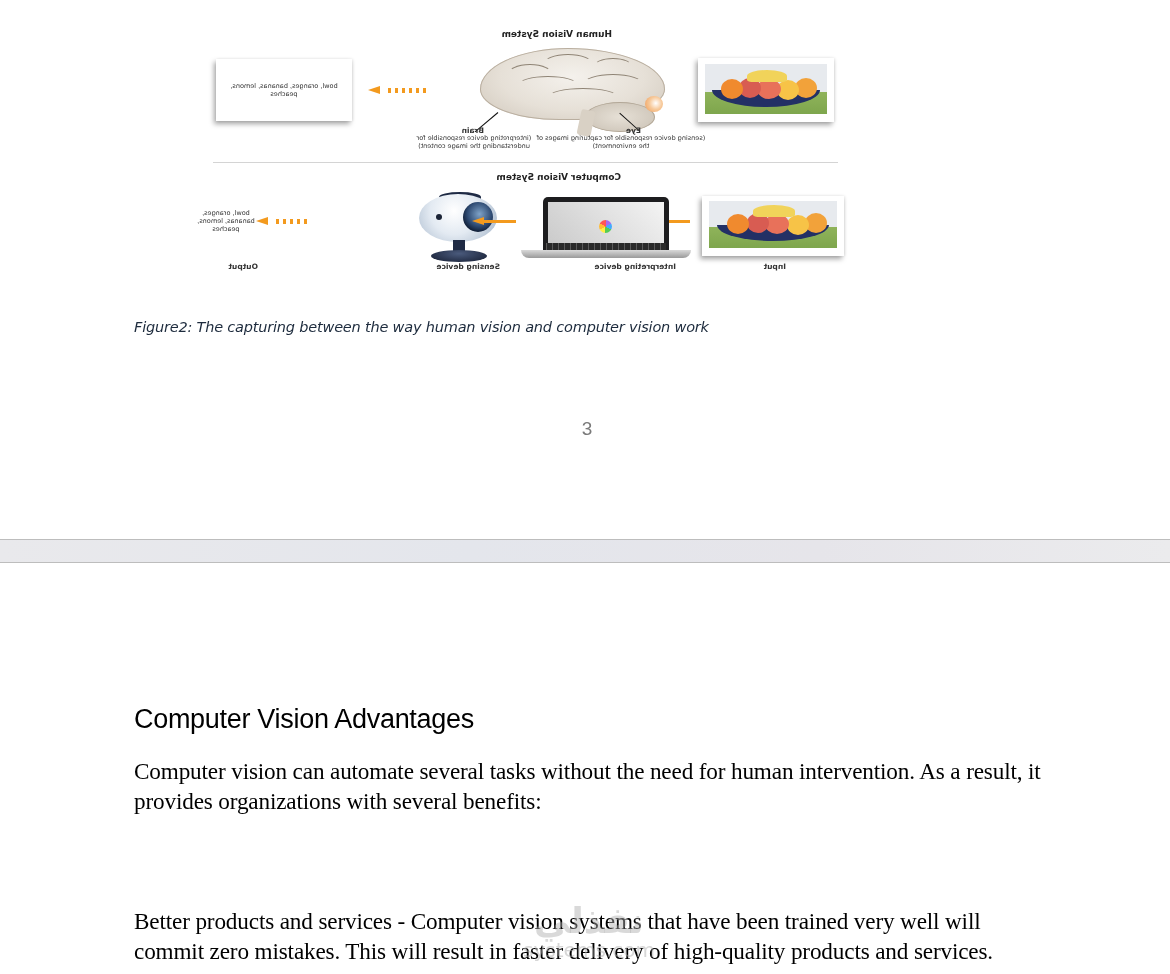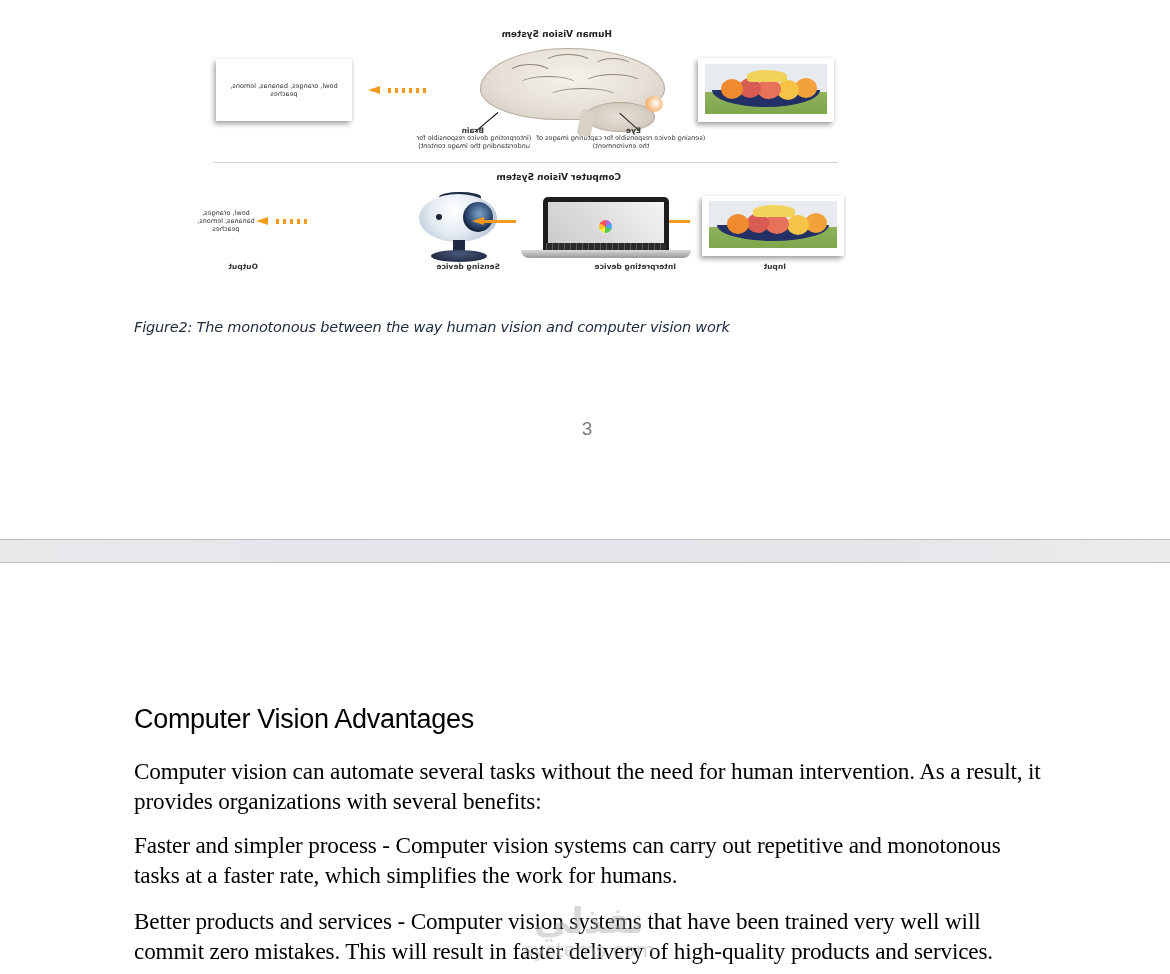--- a/index.html
+++ b/index.html
@@ -187,29 +187,28 @@
 
       <div class="fig-label" style="left:600px; top:188px; width:60px; white-space:normal;">bowl, oranges, bananas, lemons, peaches</div>
 
       <div class="fig-label bold" style="left:70px; top:240px;">Input</div>
       <div class="fig-label bold" style="left:356px; top:240px;">Sensing device</div>
       <div class="fig-label bold" style="left:180px; top:240px;">Interpreting device</div>
       <div class="fig-label bold" style="left:598px; top:240px;">Output</div>
     </div>
   </div>
 
-  <div class="caption">Figure2: The monotonous between the way human vision and computer vision work</div>
+  <div class="caption">Figure2: The capturing between the way human vision and computer vision work</div>
   <div class="page-number">3</div>
 </div>
 
 <div class="page-gap"></div>
 
 <div class="page2">
   <div class="heading">Computer Vision Advantages</div>
   <p class="para p1">Computer vision can automate several tasks without the need for human intervention. As a result, it provides organizations with several benefits:</p>
-  <p class="para p2">Faster and simpler process - Computer vision systems can carry out repetitive and monotonous tasks at a faster rate, which simplifies the work for humans.</p>
   <p class="para p3">Better products and services - Computer vision systems that have been trained very well will commit zero mistakes. This will result in faster delivery of high-quality products and services.</p>
 
   <div class="watermark">
     <div class="wm-ar">نفذلي</div>
     <div class="wm-en">systems.com</div>
   </div>
 </div>
 
 </body></html>

